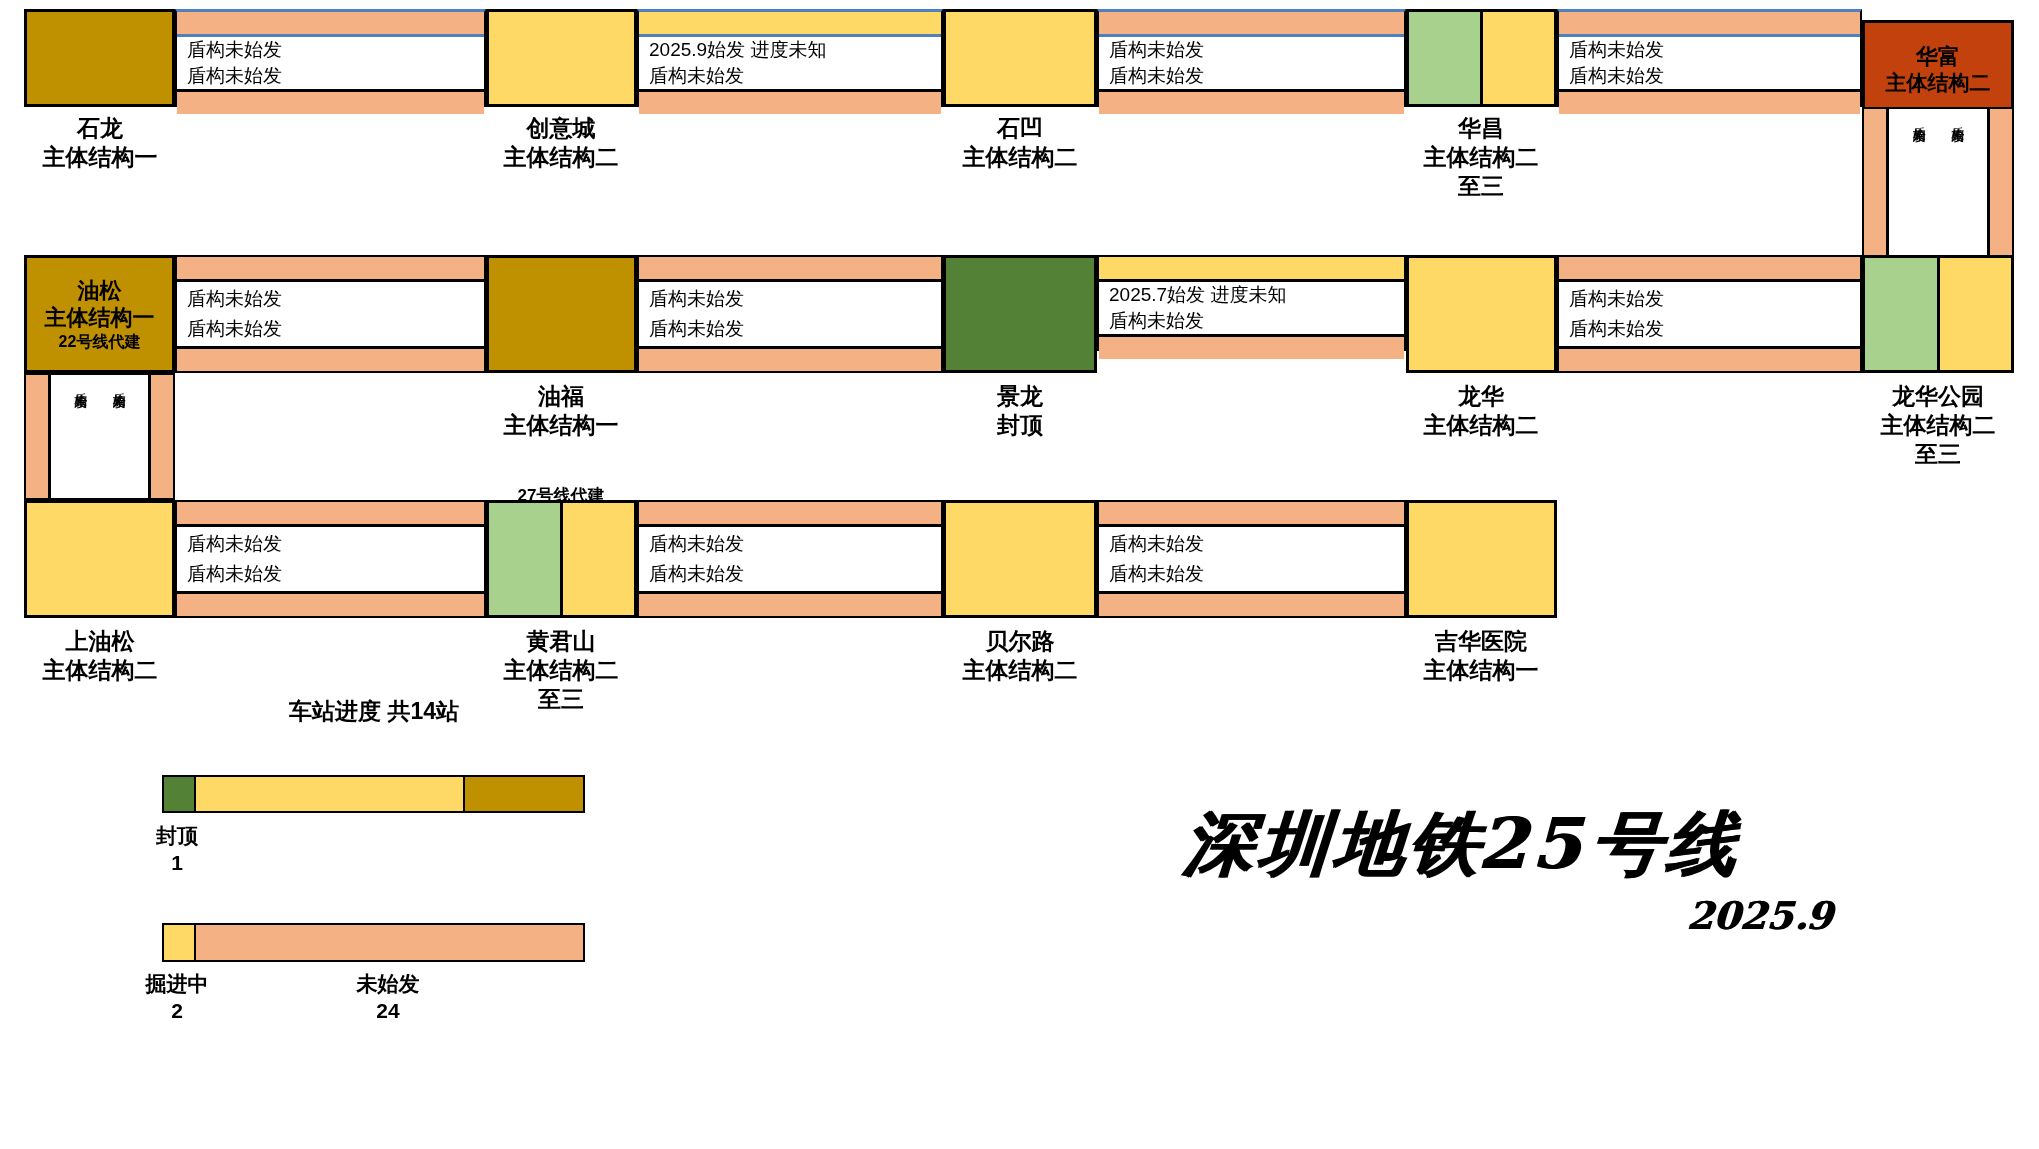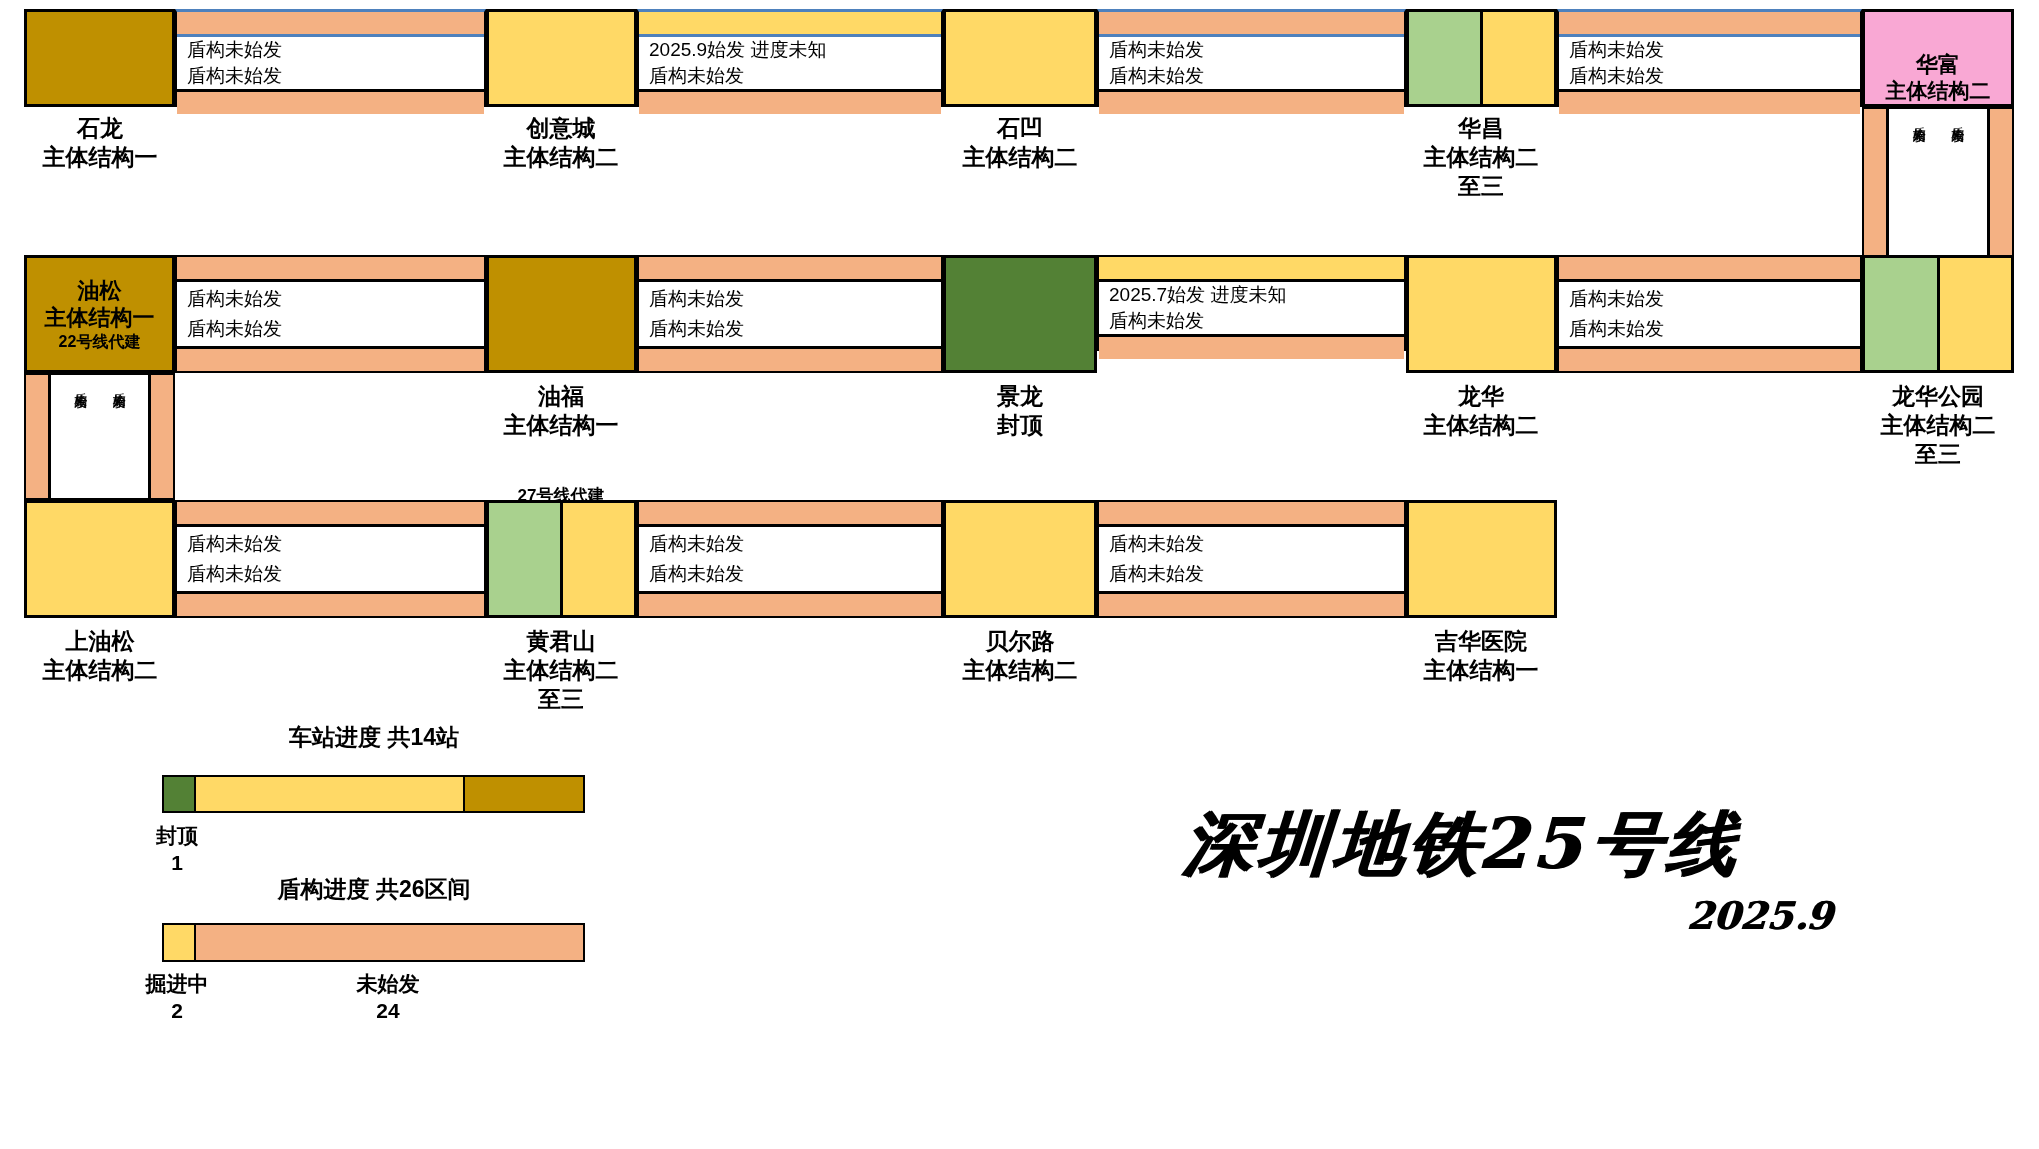--- a/index.html
+++ b/index.html
@@ -112,21 +112,21 @@
 
   <div class="tn blue" style="left:1557px;top:9px;width:305px;height:98px;">
     <div class="bt" style="background:#F4B183;"></div>
     <div class="md">
       <span>盾构未始发</span>
       <span>盾构未始发</span>
     </div>
     <div class="bb" style="background:#F4B183;"></div>
   </div>
 
-  <div class="st" style="left:1862px;top:9px;width:152px;height:98px;background:#f9a8d4;justify-content:flex-end;">
+  <div class="st" style="left:1862px;top:20px;width:152px;height:98px;background:#c2410c;">
     <span class="nm">华富</span>
     <span class="st2">主体结构二</span>
   </div>
 
   <div class="lbl" style="left:-60px;top:114px;">
     <div>石龙</div>
     <div>主体结构一</div>
   </div>
   <div class="lbl" style="left:401px;top:114px;">
     <div>创意城</div>
@@ -281,34 +281,33 @@
   </div>
   <div class="lbl" style="left:860px;top:627px;">
     <div>贝尔路</div>
     <div>主体结构二</div>
   </div>
   <div class="lbl" style="left:1321px;top:627px;">
     <div>吉华医院</div>
     <div>主体结构一</div>
   </div>
 
-  <div class="leg-title" style="left:164px;top:722px;">车站进度 共14站</div>
+  <div class="leg-title" style="left:164px;top:696px;">车站进度 共14站</div>
 
   <div class="leg-bar" style="left:162px;top:775px;width:423px;height:38px;">
     <div style="flex:0 0 7.1%;background:#538135;"></div>
     <div style="flex:0 0 63.8%;background:#FFD966;border-left:2px solid #000;"></div>
     <div style="flex:1 1 auto;background:#BF9000;border-left:2px solid #000;"></div>
   </div>
 
   <div class="leg-lab" style="left:77px;top:822px;">
     <div>封顶</div>
     <div>1</div>
   </div>
 
-  <div class="leg-title" style="left:164px;top:874px;">盾构进度 共26区间</div>
 
   <div class="leg-bar" style="left:162px;top:923px;width:423px;height:39px;">
     <div style="flex:0 0 7.1%;background:#FFD966;"></div>
     <div style="flex:1 1 auto;background:#F4B183;border-left:2px solid #000;"></div>
   </div>
 
   <div class="leg-lab" style="left:77px;top:970px;">
     <div>掘进中</div>
     <div>2</div>
   </div>

